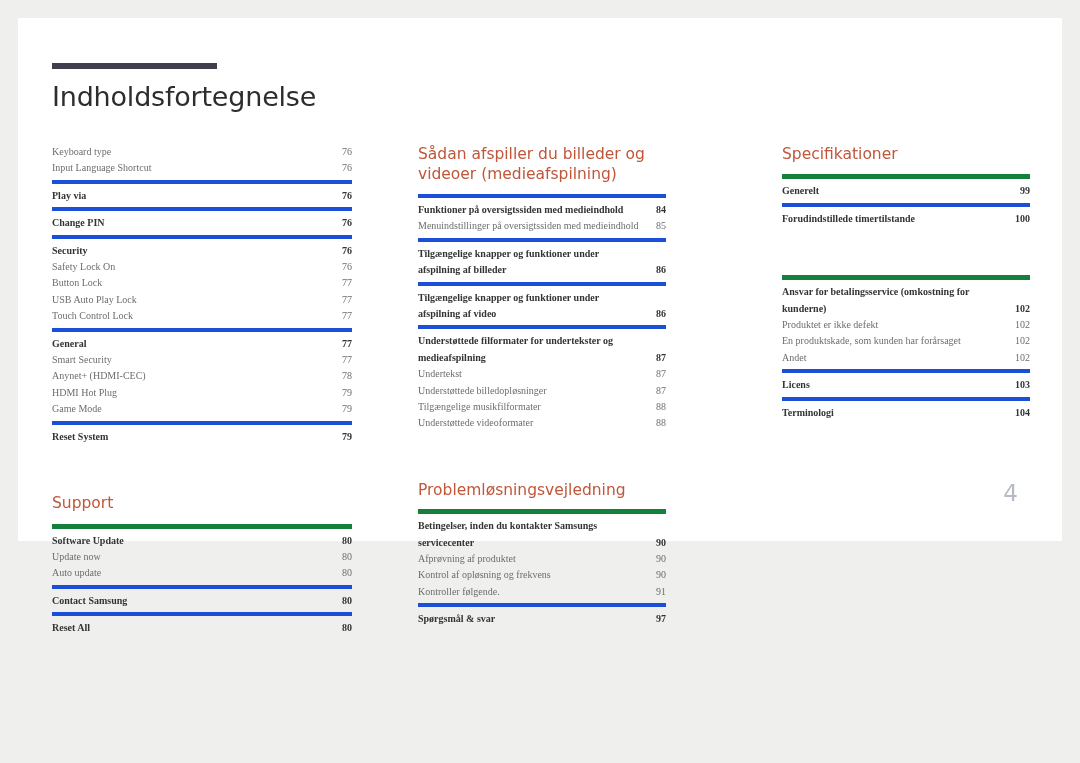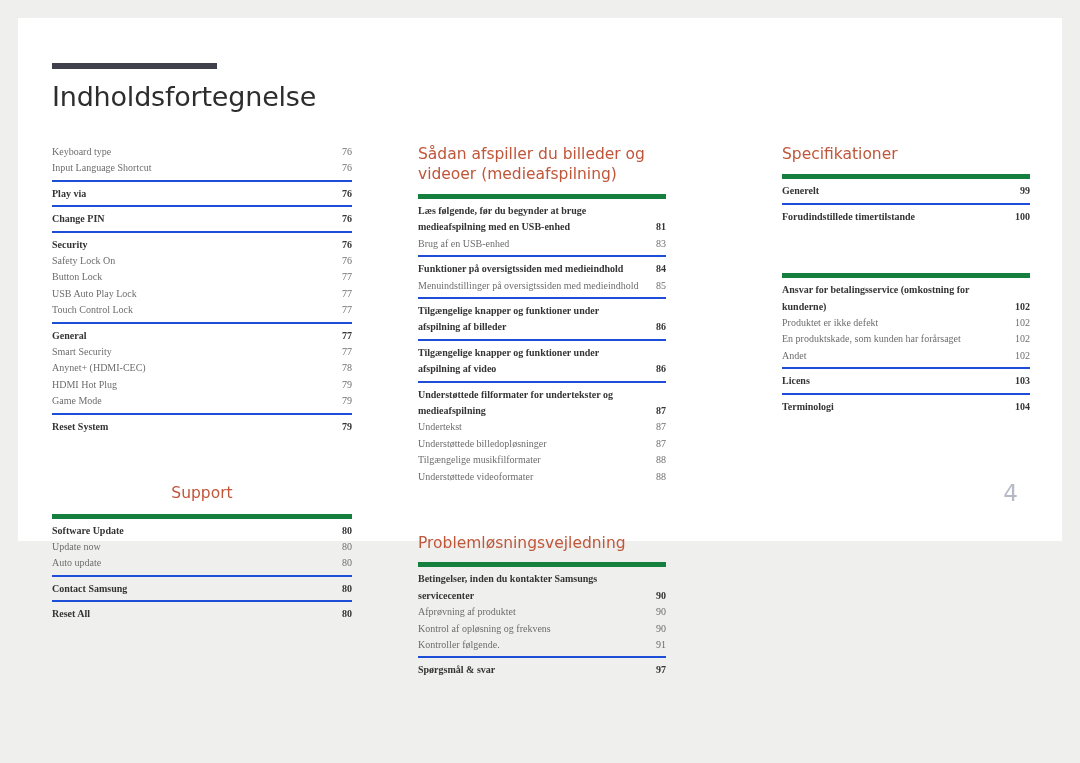--- a/index.html
+++ b/index.html
@@ -75,21 +75,21 @@
     line-height: 1.32;
     margin: 0 0 10px 0;
   }
   .section-head.two-line { margin-bottom: 9px; }
 
   
   .block { margin-bottom: 0; }
 
   
   .group {
-    border-top: 2px solid #1d4ed8;
+    border-top: 4px solid #1d4ed8;
     padding-top: 4px;
     padding-bottom: 3px;
   }
   .group.first { border-top: 5px solid #15803d; }
   .group.no-rule { border-top: none; padding-top: 0; }
 
   
   .entry {
     display: flex;
     align-items: flex-end;
@@ -221,21 +221,21 @@
           </div>
           <div class="group">
             <div class="entry lvl1">
               <span class="label">Reset System</span>
               <span class="pg">79</span>
             </div>
           </div>
         </div>
         <div class="sect-gap-lg"></div>
         <div class="block">
-          <div class="section-head" style="color: rgb(192, 86, 58); text-align: center;">Support</div>
+          <div class="section-head" style="color: rgb(192, 86, 58);">Support</div>
           <div class="group first">
             <div class="entry lvl1">
               <span class="label">Software Update</span>
               <span class="pg">80</span>
             </div>
             <div class="entry lvl2">
               <span class="label">Update now</span>
               <span class="pg">80</span>
             </div>
             <div class="entry lvl2">
@@ -254,30 +254,20 @@
               <span class="label">Reset All</span>
               <span class="pg">80</span>
             </div>
           </div>
         </div>
       </div>
     <div class="col col-gap"></div>
     <div class="col col-mid" id="col-mid">
         <div class="block">
           <div class="section-head two-line" style="color: rgb(192, 86, 58);">Sådan afspiller du billeder og videoer (medieafspilning)</div>
-          <div class="group first">
-            <div class="entry lvl1 wrap">
-              <span class="label">Læs følgende, før du begynder at bruge medieafspilning med en USB-enhed</span>
-              <span class="pg">81</span>
-            </div>
-            <div class="entry lvl2">
-              <span class="label">Brug af en USB-enhed</span>
-              <span class="pg">83</span>
-            </div>
-          </div>
           <div class="group">
             <div class="entry lvl1 wrap">
               <span class="label">Funktioner på oversigtssiden med medieindhold</span>
               <span class="pg">84</span>
             </div>
             <div class="entry lvl2 wrap">
               <span class="label">Menuindstillinger på oversigtssiden med medieindhold</span>
               <span class="pg">85</span>
             </div>
           </div>

